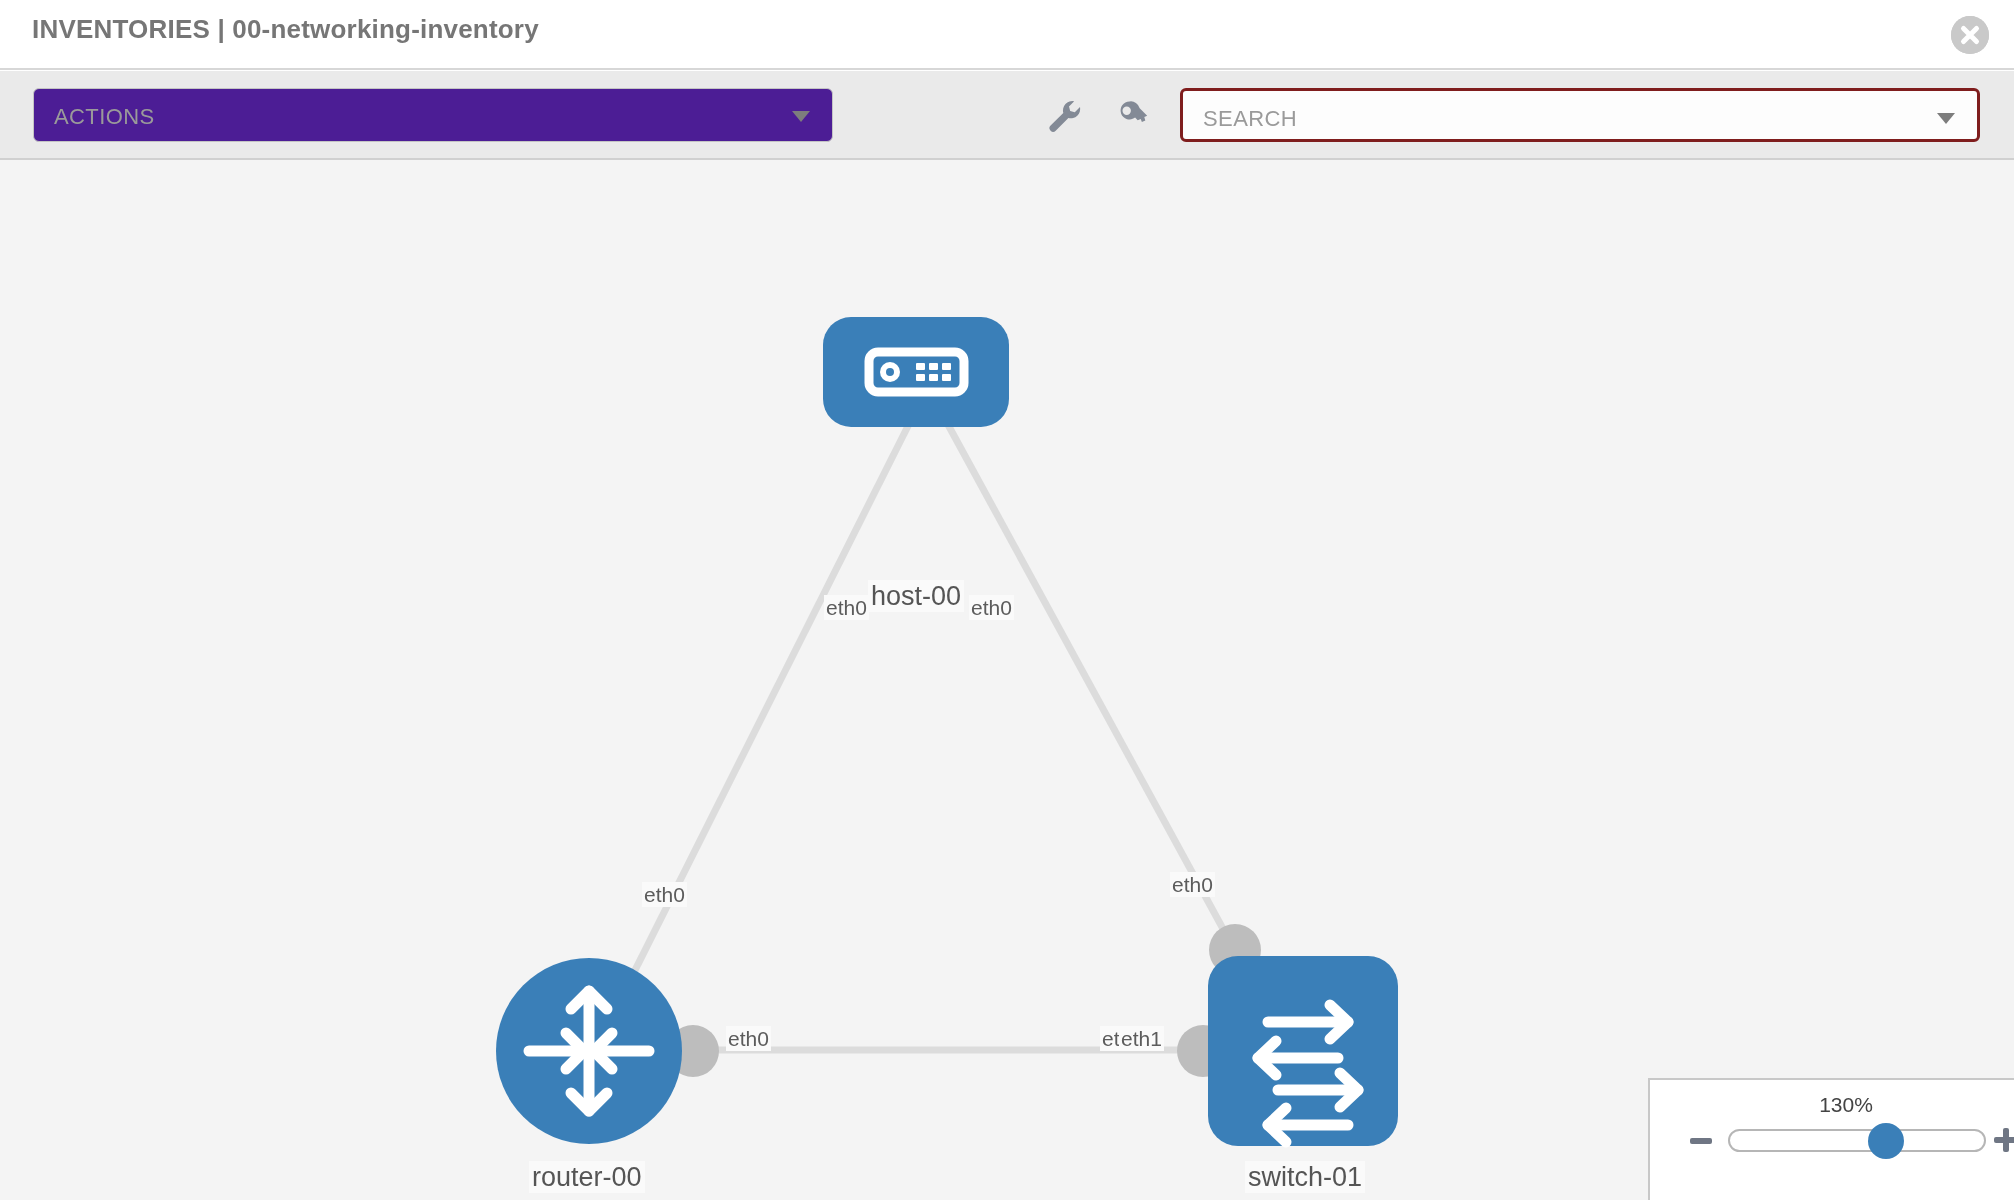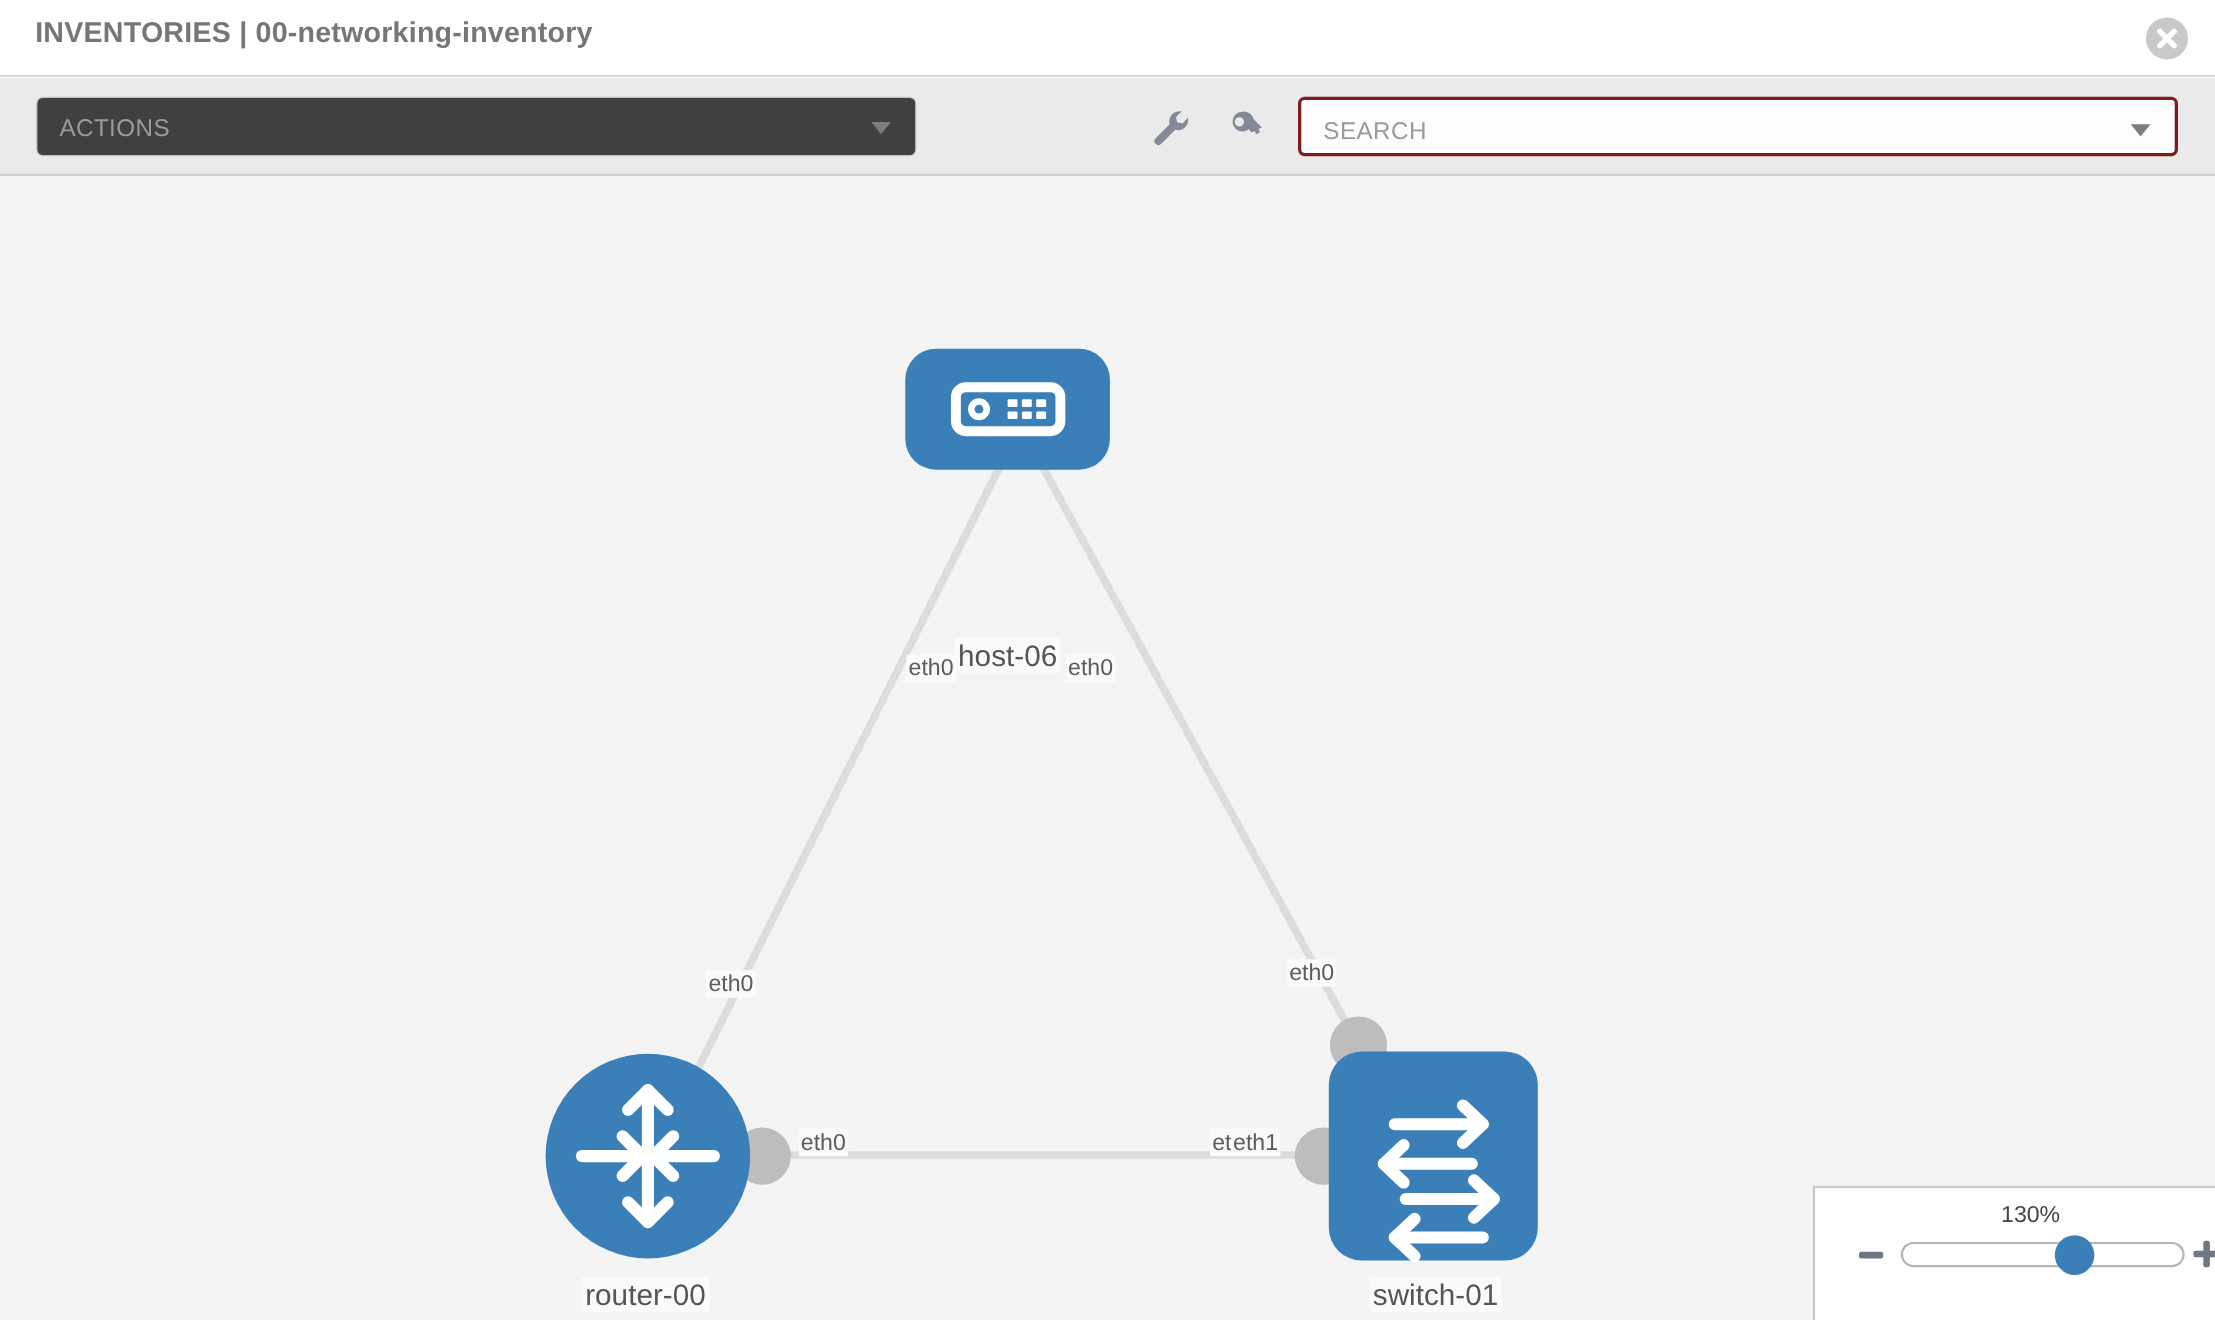--- a/index.html
+++ b/index.html
@@ -61,21 +61,21 @@
     background: #eaeaea;
     border-bottom: 2px solid #d0d0d0;
   }
 
   .actions-select {
     position: absolute;
     left: 33px;
     top: 17px;
     width: 800px;
     height: 54px;
-    background: #404040;
+    background: #4c1d95;
     border: 1px solid #c4c4c4;
     border-radius: 6px;
   }
   .actions-select .label {
     position: absolute;
     left: 20px;
     top: 15px;
     font-size: 22px;
     color: #9a9a9a;
     letter-spacing: 0.4px;
@@ -332,21 +332,21 @@
           <line x1="1278" y1="930" x2="1358" y2="930"></line>
           <polyline points="1340,913 1358,930 1340,947"></polyline>
           <line x1="1348" y1="965" x2="1268" y2="965"></line>
           <polyline points="1286,948 1268,965 1286,982"></polyline>
         </g>
       </g>
     </svg>
 
     <div class="edge-label" style="left:824px; top:435px;">eth0</div>
 
-    <div class="node-label" style="left:868px; top:420px;">host-06</div>
+    <div class="node-label" style="left:868px; top:420px;">host-00</div>
 
     <div class="edge-label" style="left:969px; top:435px;">eth0</div>
 
     <div class="edge-label" style="left:642px; top:722px;">eth0</div>
 
     <div class="edge-label" style="left:1170px; top:712px;">eth0</div>
 
     <div class="edge-label" style="left:726px; top:866px;">eth0</div>
 
     <div class="edge-label" style="left:1100px; top:866px;">eth</div>

